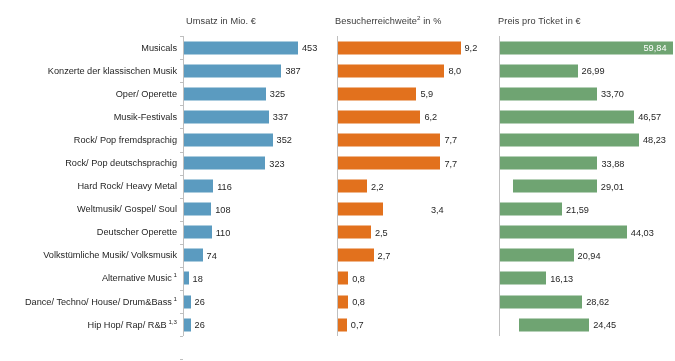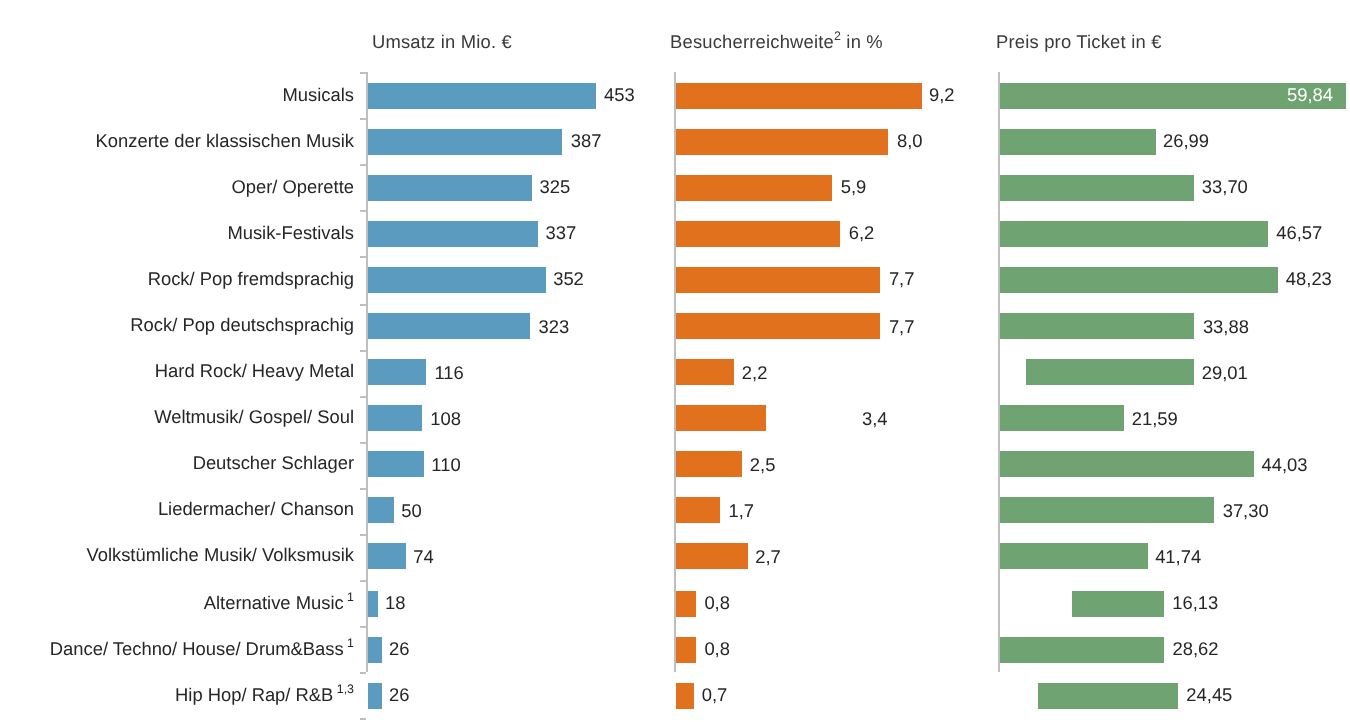--- a/index.html
+++ b/index.html
@@ -254,75 +254,60 @@
         <div class="barwrap" id="" style="left: 337.5px; gap: 44px;">
           <div class="bar" style="width: 45.4565px; background: rgb(226, 113, 29);"></div>
           <span class="val">3,4</span>
         </div>
         <div class="barwrap" id="" style="left: 499.5px;">
           <div class="bar" style="width: 62.4176px; background: rgb(111, 164, 114);"></div>
           <span class="val">21,59</span>
         </div>
       </div>
       <div class="row">
-        <div class="cat-label"><span>Deutscher Schlager</span></div>
+        <div class="cat-label"><span>Deutscher Operette</span></div>
         <div class="barwrap" id="" style="left: 184px;">
           <div class="bar" style="width: 27.6821px; background: rgb(91, 155, 192);"></div>
           <span class="val">110</span>
         </div>
         <div class="barwrap" id="" style="left: 337.5px;">
           <div class="bar" style="width: 33.4239px; background: rgb(226, 113, 29);"></div>
           <span class="val">2,5</span>
         </div>
         <div class="barwrap" id="" style="left: 499.5px;">
           <div class="bar" style="width: 127.293px; background: rgb(111, 164, 114);"></div>
           <span class="val">44,03</span>
         </div>
       </div>
       <div class="row">
-        <div class="cat-label"><span>Liedermacher/ Chanson</span></div>
-        <div class="barwrap" id="" style="left: 184px;">
-          <div class="bar" style="width: 12.5828px; background: rgb(91, 155, 192);"></div>
-          <span class="val">50</span>
-        </div>
-        <div class="barwrap" id="" style="left: 337.5px;">
-          <div class="bar" style="width: 22.7283px; background: rgb(226, 113, 29);"></div>
-          <span class="val">1,7</span>
-        </div>
-        <div class="barwrap" id="" style="left: 499.5px;">
-          <div class="bar" style="width: 107.836px; background: rgb(111, 164, 114);"></div>
-          <span class="val">37,30</span>
-        </div>
-      </div>
-      <div class="row">
         <div class="cat-label"><span>Volkstümliche Musik/ Volksmusik</span></div>
         <div class="barwrap" id="" style="left: 184px;">
           <div class="bar" style="width: 18.6225px; background: rgb(91, 155, 192);"></div>
           <span class="val">74</span>
         </div>
         <div class="barwrap" id="" style="left: 337.5px;">
           <div class="bar" style="width: 36.0978px; background: rgb(226, 113, 29);"></div>
           <span class="val">2,7</span>
         </div>
         <div class="barwrap" id="" style="left: 499.5px;">
           <div class="bar" style="width: 74.0685px; background: rgb(111, 164, 114);"></div>
-          <span class="val">41,74</span>
+          <span class="val">20,94</span>
         </div>
       </div>
       <div class="row">
         <div class="cat-label"><span>Alternative Music</span><sup> 1</sup></div>
         <div class="barwrap" id="" style="left: 184px;">
           <div class="bar" style="width: 4.5298px; background: rgb(91, 155, 192);"></div>
           <span class="val">18</span>
         </div>
         <div class="barwrap" id="" style="left: 337.5px;">
           <div class="bar" style="width: 10.6957px; background: rgb(226, 113, 29);"></div>
           <span class="val">0,8</span>
         </div>
-        <div class="barwrap" id="" style="left: 499.5px; padding-left: 36px;">
+        <div class="barwrap" id="" style="left: 499.5px;">
           <div class="bar" style="width: 46.6325px; background: rgb(111, 164, 114);"></div>
           <span class="val">16,13</span>
         </div>
       </div>
       <div class="row">
         <div class="cat-label"><span>Dance/ Techno/ House/ Drum&amp;Bass</span><sup> 1</sup></div>
         <div class="barwrap" id="" style="left: 184px;">
           <div class="bar" style="width: 6.54305px; background: rgb(91, 155, 192);"></div>
           <span class="val">26</span>
         </div>

